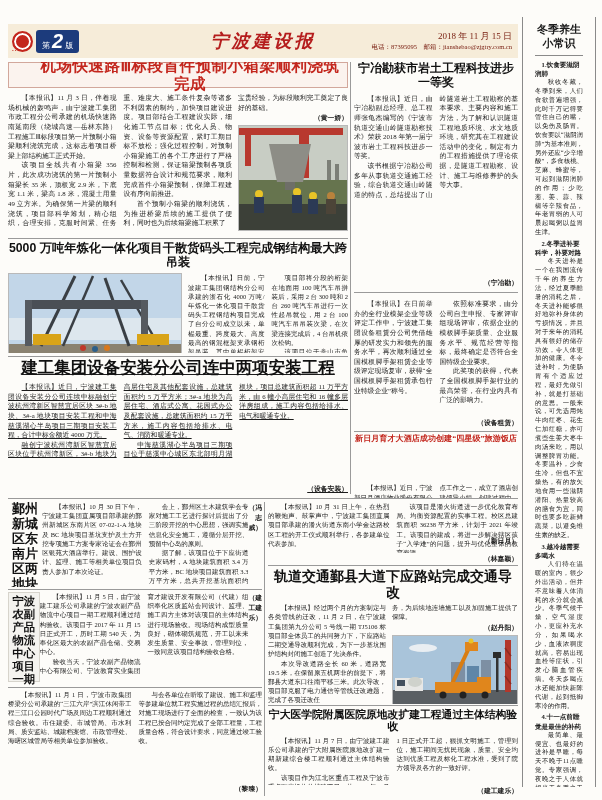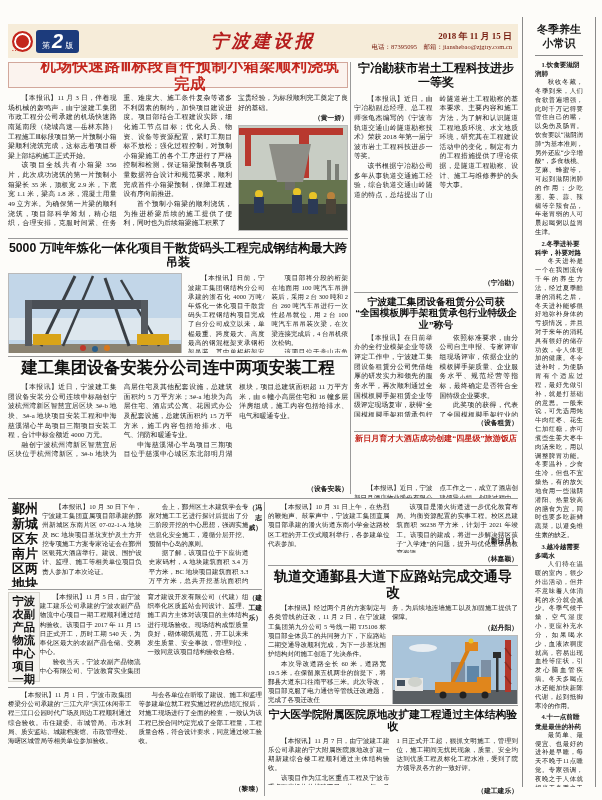--- a/index.html
+++ b/index.html
@@ -11,21 +11,21 @@
   #badge{display:flex;align-items:center;margin-left:4px;}
   #logo-circle{width:17px;height:17px;border-radius:50%;background:#c3261d;border:2px solid #c3261d;
      box-shadow:inset 0 0 0 2px #fff;margin-right:3px;position:relative;}
   #logo-dots{position:absolute;left:4px;top:24px;font-size:5px;color:#c3261d;letter-spacing:1px;}
   #badge-box{background:#1c3b7c;color:#fff;border-radius:3px;padding:1px 6px 2px 6px;display:flex;align-items:baseline;gap:2px;}
   #badge-box .sm{font-size:8px;font-family:"Liberation Sans",sans-serif;}
   #badge-box .big{font-size:20px;font-weight:bold;font-style:italic;font-family:"Liberation Sans",sans-serif;line-height:20px;}
   #paper-title{position:absolute;left:0;right:0;text-align:center;font-size:18px;font-weight:bold;font-style:italic;
      color:#b51d1d;letter-spacing:3px;font-family:"Liberation Serif",serif;pointer-events:none;}
   #issue-info{margin-left:auto;text-align:right;margin-right:6px;color:#7a2013;line-height:1.25;z-index:2;}
-  #issue-date{font-size:9px;font-weight:bold;}
+  #issue-date{font-size:9px;font-weight:normal;}
   #issue-contact{font-size:6.5px;}
   
   .rule-h{height:0;border-top:1px solid #9a9a9a;}
   .rule-v{width:0;border-left:1px solid #9a9a9a;}
   
   .art{overflow:hidden;}
   .head{font-family:"Liberation Sans",sans-serif;font-weight:bold;text-align:center;color:#111;line-height:1.15;}
   .body{font-size:6.8px;line-height:1.42;text-align:justify;}
   .body p{margin:0;text-indent:2em;}
   .cols2{column-count:2;column-gap:7px;}
@@ -42,21 +42,21 @@
   #art-ningyekan{left:354px;top:62px;width:164px;height:226px;display:flex;flex-direction:column;}
   #art-ningyekan .head{font-size:12px;margin-bottom:4px;}
   #art-zulin{left:354px;top:296px;width:164px;height:132px;display:flex;flex-direction:column;}
   #art-zulin .head{font-size:9.8px;}
   #art-xinriyue{left:354px;top:434px;width:164px;height:112px;display:flex;flex-direction:column;gap:37px;}
   #art-xinriyue .head{font-size:8.1px;color:#c3261d;margin-bottom:3px;}
   #art-lianhua{left:8px;top:241px;width:340px;height:112px;}
   #art-lianhua .head{font-size:12.3px;margin-bottom:4px;}
   #lianhua-content{display:flex;gap:6px;}
   #lianhua-text{width:160px;display:flex;flex-direction:column;}
-  #art-anzhuang{left:8px;top:358px;width:340px;height:136px;display:flex;flex-direction:column;}
+  #art-anzhuang{left:8px;top:358px;width:340px;height:136px;display:flex;flex-direction:column;text-decoration:underline;}
   #art-anzhuang .head{font-size:16.5px;margin-bottom:5px;}
   #art-yinzhou{left:8px;top:502px;width:254px;height:85px;display:flex;}
   #art-yinzhou .head{font-size:13px;margin-bottom:3px;}
   #art-nongfu{left:8px;top:592px;width:254px;height:93px;display:flex;justify-content:center;}
   #art-nongfu .head{font-size:11.3px;background:#f4f3ef;border:1px solid #d7d4cc;padding:2px 0;margin-bottom:3px;}
   #art-sanjiangkou{left:8px;top:690px;width:254px;height:104px;display:flex;flex-direction:column;}
   #art-sanjiangkou .head{font-size:12.6px;margin-bottom:3px;}
   #art-zhishu{left:268px;top:502px;width:250px;height:62px;display:flex;flex-direction:column;}
   #art-zhishu .head{font-size:14px;margin-bottom:3px;}
   #art-guidao{left:268px;top:568px;width:250px;height:136px;}
@@ -147,24 +147,20 @@
 <div id="art-ningyekan" class="abs art">
   <div class="head">宁冶勘获市岩土工程科技进步一等奖</div>
   <div class="body cols2 grow">
       <p>【本报讯】近日，由宁冶勘副总经理、总工程师张龟杰编写的《宁波市轨道交通山岭隧道勘察技术》荣获 2018 年第一届宁波市岩土工程科技进步一等奖。</p>
       <p>该书根据宁冶勘公司多年从事轨道交通施工经验，综合轨道交通山岭隧道的特点，总结提出了山岭隧道岩土工程勘察的基本要求、主要内容和施工方法，为了解和认识隧道工程地质环境、水文地质环境，研究其在工程建设活动中的变化，制定有力的工程措施提供了理论依据，是隧道工程勘察、设计、施工与维修养护的头等大事。</p>
     </div>
   <div class="byline">（宁冶勘）</div>
 </div>
 
 <div id="art-zulin" class="abs art">
-  <div class="head">
-    <div>宁波建工集团设备租赁分公司获</div>
-    <div>“全国模板脚手架租赁承包行业特级企业”称号</div>
-  </div>
   <div class="body cols2 grow" style="margin-top:3px;">
       <p>【本报讯】在日前举办的全行业模架企业等级评定工作中，宁波建工集团设备租赁分公司凭借雄厚的研发实力和领先的服务水平，再次顺利通过全国模板脚手架租赁企业等级评定现场复审，获得“全国模板脚手架租赁承包行业特级企业”称号。</p>
       <p>依照标准要求，由分公司自主申报、专家评审组现场评审，依据企业的模板脚手架质量、企业服务水平、规范经营等指标，最终确定是否符合全国特级企业要求。</p>
       <p>此奖项的获得，代表了全国模板脚手架行业的最高荣誉，在行业内具有广泛的影响力。</p>
     </div>
   <div class="byline">（设备租赁）</div>
 </div>
 
 <div id="art-xinriyue" class="abs art">
   <div class="head">新日月育才大酒店成功创建“四星级”旅游饭店</div>

